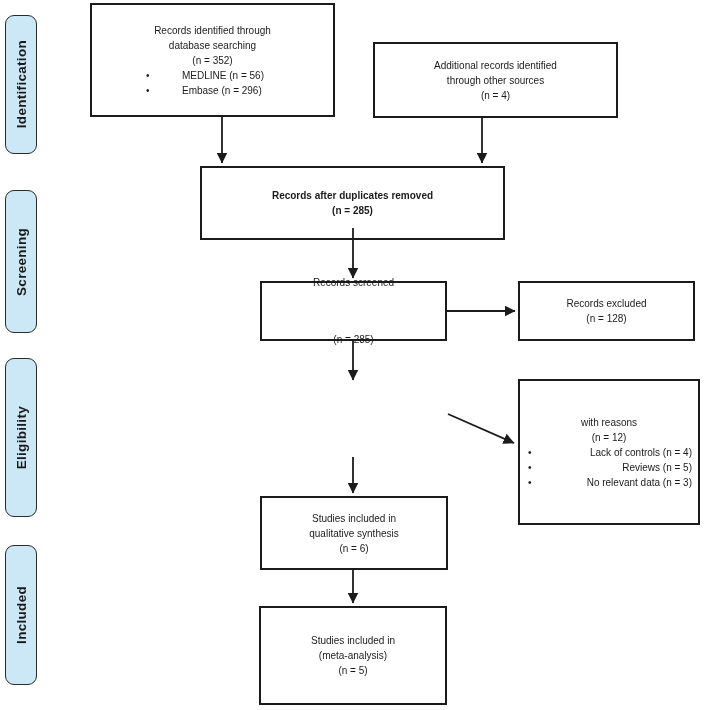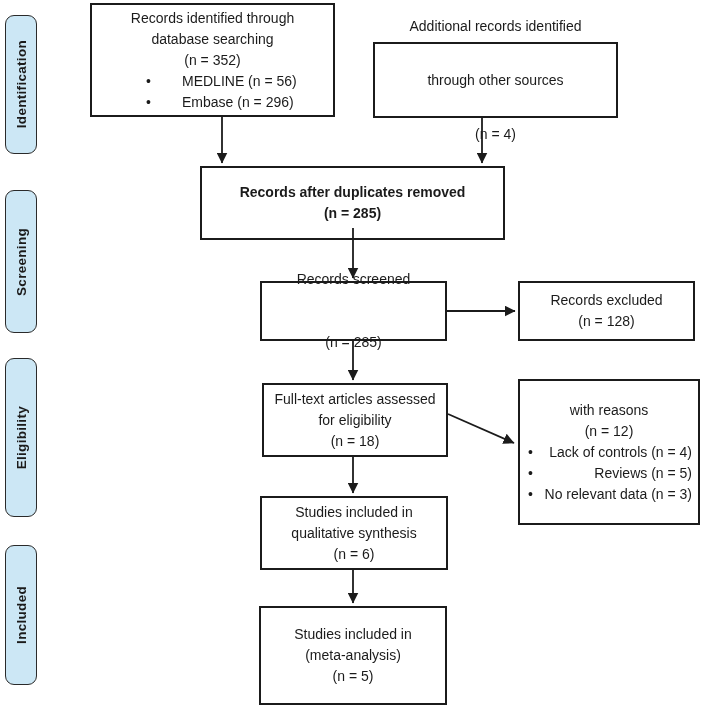--- a/index.html
+++ b/index.html
@@ -34,21 +34,21 @@
   
   .node {
     position: absolute;
     background: #ffffff;
     border: 2px solid #1b1b1b;
     box-sizing: border-box;
     display: flex;
     flex-direction: column;
     justify-content: center;
     text-align: center;
-    font-size: 14px;
+    font-size: 10px;
     line-height: 1.5;
     padding: 3px 6px;
   }
   .node .line { white-space: nowrap; }
   .node ul {
     margin: 0;
     padding: 0;
     list-style: none;
     text-align: left;
   }
@@ -93,46 +93,41 @@
   <div class="node" style="left:90px; top:3px; width:245px; height:114px;">
     <div class="line">Records identified through</div>
     <div class="line">database searching</div>
     <div class="line">(n = 352)</div>
     <ul class="bullets-indented">
       <li>MEDLINE (n = 56)</li>
       <li>Embase (n = 296)</li>
     </ul>
   </div>
 
-  <div class="node" style="left:373px; top:42px; width:245px; height:76px;gap:33px;">
+  <div class="node" style="left:373px; top:42px; width:245px; height:76px;">
     <div class="line">Additional records identified</div>
     <div class="line">through other sources</div>
     <div class="line">(n = 4)</div>
   </div>
 
   <div class="node" style="left:200px; top:166px; width:305px; height:74px;font-weight:bold;">
     <div class="line">Records after duplicates removed</div>
     <div class="line">(n = 285)</div>
   </div>
 
   <div class="node" style="left:260px; top:281px; width:187px; height:60px;gap:42px;">
     <div class="line">Records screened</div>
     <div class="line">(n = 285)</div>
   </div>
 
   <div class="node" style="left:518px; top:281px; width:177px; height:60px;">
     <div class="line">Records excluded</div>
     <div class="line">(n = 128)</div>
   </div>
 
-  <div class="node" style="left:262px; top:383px; width:186px; height:74px;">
-    <div class="line">Full-text articles assessed</div>
-    <div class="line">for eligibility</div>
-    <div class="line">(n = 18)</div>
-  </div>
 
   <div class="node" style="left:518px; top:379px; width:182px; height:146px;">
     <div class="line">with reasons</div>
     <div class="line">(n = 12)</div>
     <ul class="bullets-tight">
       <li>Lack of controls (n = 4)</li>
       <li>Reviews (n = 5)</li>
       <li>No relevant data (n = 3)</li>
     </ul>
   </div>

